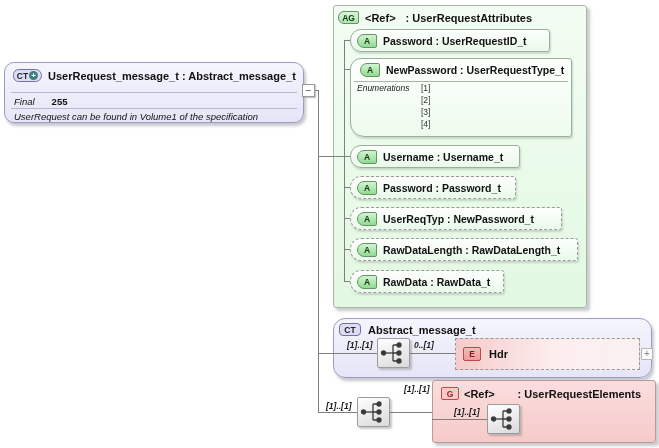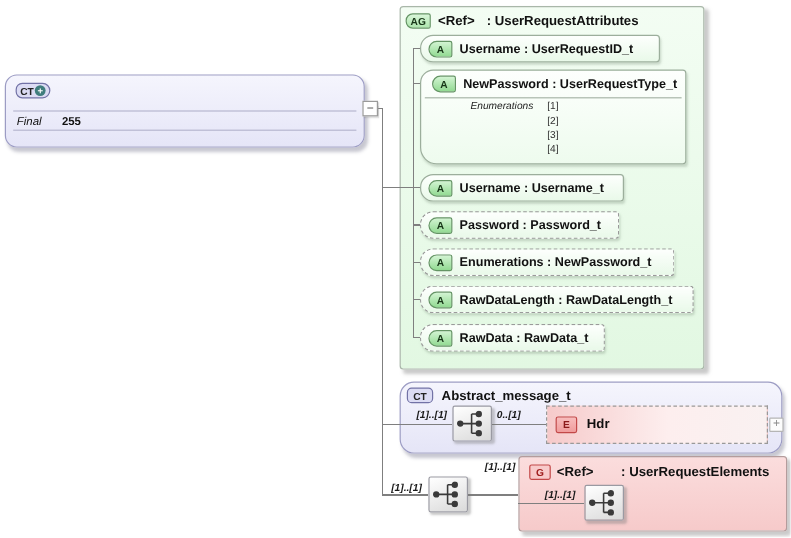--- a/index.html
+++ b/index.html
@@ -51,21 +51,21 @@
         box-shadow:1px 2px 2px rgba(130,150,130,.35);}
   .attr.optional{border-style:dashed;border-color:#9a9a9a;}
   .attr .name{font-size:10.5px;font-weight:bold;color:#111;white-space:nowrap;}
   .attr-multi{position:absolute;box-sizing:border-box;z-index:3;
         background:linear-gradient(180deg,#fdfffd,#eefbee);
         border:1px solid #9cae9c;border-radius:11px 3px 3px 14px;
         box-shadow:1px 2px 2px rgba(130,150,130,.35);}
   .attr-multi .head{display:flex;align-items:center;gap:6px;padding-left:6px;height:22px;
         border-bottom:1px solid #a8b6a8;margin:0 3px;}
   .enum-row{display:flex;font-size:8.5px;padding-left:6px;margin-top:1px;}
-  .enum-label{font-style:italic;color:#222;width:64px;margin-left:35px;}
+  .enum-label{font-style:italic;color:#222;width:64px;}
   .enum-vals{color:#333;display:flex;flex-direction:column;gap:2px;}
 
   
   .hdr-el{position:absolute;left:455px;top:338px;width:185px;height:32px;z-index:3;
           box-sizing:border-box;border:1px dashed #999;
           background:linear-gradient(90deg,#f6caca 0%,#fdeeee 55%,#f9f1f1 100%);
           display:flex;align-items:center;gap:8px;padding-left:7px;}
   .hdr-el .name{font-size:11px;font-weight:bold;color:#111;width:50px;}
   .hdr-el .type{font-size:11px;font-weight:bold;color:#111;white-space:nowrap;}
   .plus-box{position:absolute;left:641px;top:348px;width:12px;height:12px;z-index:3;
@@ -92,27 +92,31 @@
 <body>
 
 <div id="canvas">
 
   <div class="box lav left-ct">
     <div class="hdr-row" style="left:8px;top:6px;gap:6px;">
       <span class="badge badge-ct with-plus">
         <span>CT</span>
           <span class="plus-circle">+</span>
       </span>
+      <span class="title">UserRequest_message_t : Abstract_message_t</span>
     </div>
     <div class="divider" style="left:6px;right:6px;top:29px;"></div>
     <div class="hdr-row" style="left:9px;top:32px;height:13px;">
       <span style="font-size:9.5px;font-weight:normal;font-style:italic;color:#111;">Final</span>
       <span style="font-size:9.5px;font-weight:bold;color:#111;margin-left:17px;">255</span>
     </div>
     <div class="divider" style="left:6px;right:6px;top:45px;"></div>
+    <div class="hdr-row" style="left:9px;top:47px;height:13px;">
+      <span style="font-size:9.5px;font-style:italic;color:#111;white-space:nowrap;">UserRequest can be found in Volume1 of the specification</span>
+    </div>
   </div>
 
   <div class="minus-box">−</div>
 
   <div class="box ag">
     <div class="hdr-row" style="left:4px;top:5px;">
       <span class="badge badge-ag">AG</span>
       <span class="title" style="margin-left:6px;">&lt;Ref&gt;</span>
       <span class="title type-gap" style="margin-left:10px;">: UserRequestAttributes</span>
     </div>
@@ -148,21 +152,21 @@
       <path d="M318 353.5 H377"></path>
       <path d="M410 353.5 H455"></path>
       <path d="M318 412.5 H357"></path>
       <path d="M390 412.5 H432"></path>
       <path d="M432 419.5 H487"></path>
     </g>
   </svg>
 
   <div class="attr" style="left:350px;top:29px;width:200px;">
     <span class="badge badge-a">A</span>
-    <span class="name">Username : UserRequestID_t</span>
+    <span class="name">Password : UserRequestID_t</span>
   </div>
 
   <div class="attr-multi" style="left:350px;top:58px;width:222px;height:79px;">
     <div class="head">
       <span class="badge badge-a">A</span>
       <span class="name" style="font-size:10.5px;font-weight:bold;color:#111;white-space:nowrap;">NewPassword : UserRequestType_t</span>
     </div>
     <div class="enum-row">
       <span class="enum-label">Enumerations</span>
       <span class="enum-vals">
@@ -179,21 +183,21 @@
     <span class="name">Username : Username_t</span>
   </div>
 
   <div class="attr optional" style="left:350px;top:176px;width:166px;">
     <span class="badge badge-a">A</span>
     <span class="name">Password : Password_t</span>
   </div>
 
   <div class="attr optional" style="left:350px;top:207px;width:212px;">
     <span class="badge badge-a">A</span>
-    <span class="name">Enumerations : NewPassword_t</span>
+    <span class="name">UserReqTyp : NewPassword_t</span>
   </div>
 
   <div class="attr optional" style="left:350px;top:238px;width:228px;">
     <span class="badge badge-a">A</span>
     <span class="name">RawDataLength : RawDataLength_t</span>
   </div>
 
   <div class="attr optional" style="left:350px;top:270px;width:154px;">
     <span class="badge badge-a">A</span>
     <span class="name">RawData : RawData_t</span>

